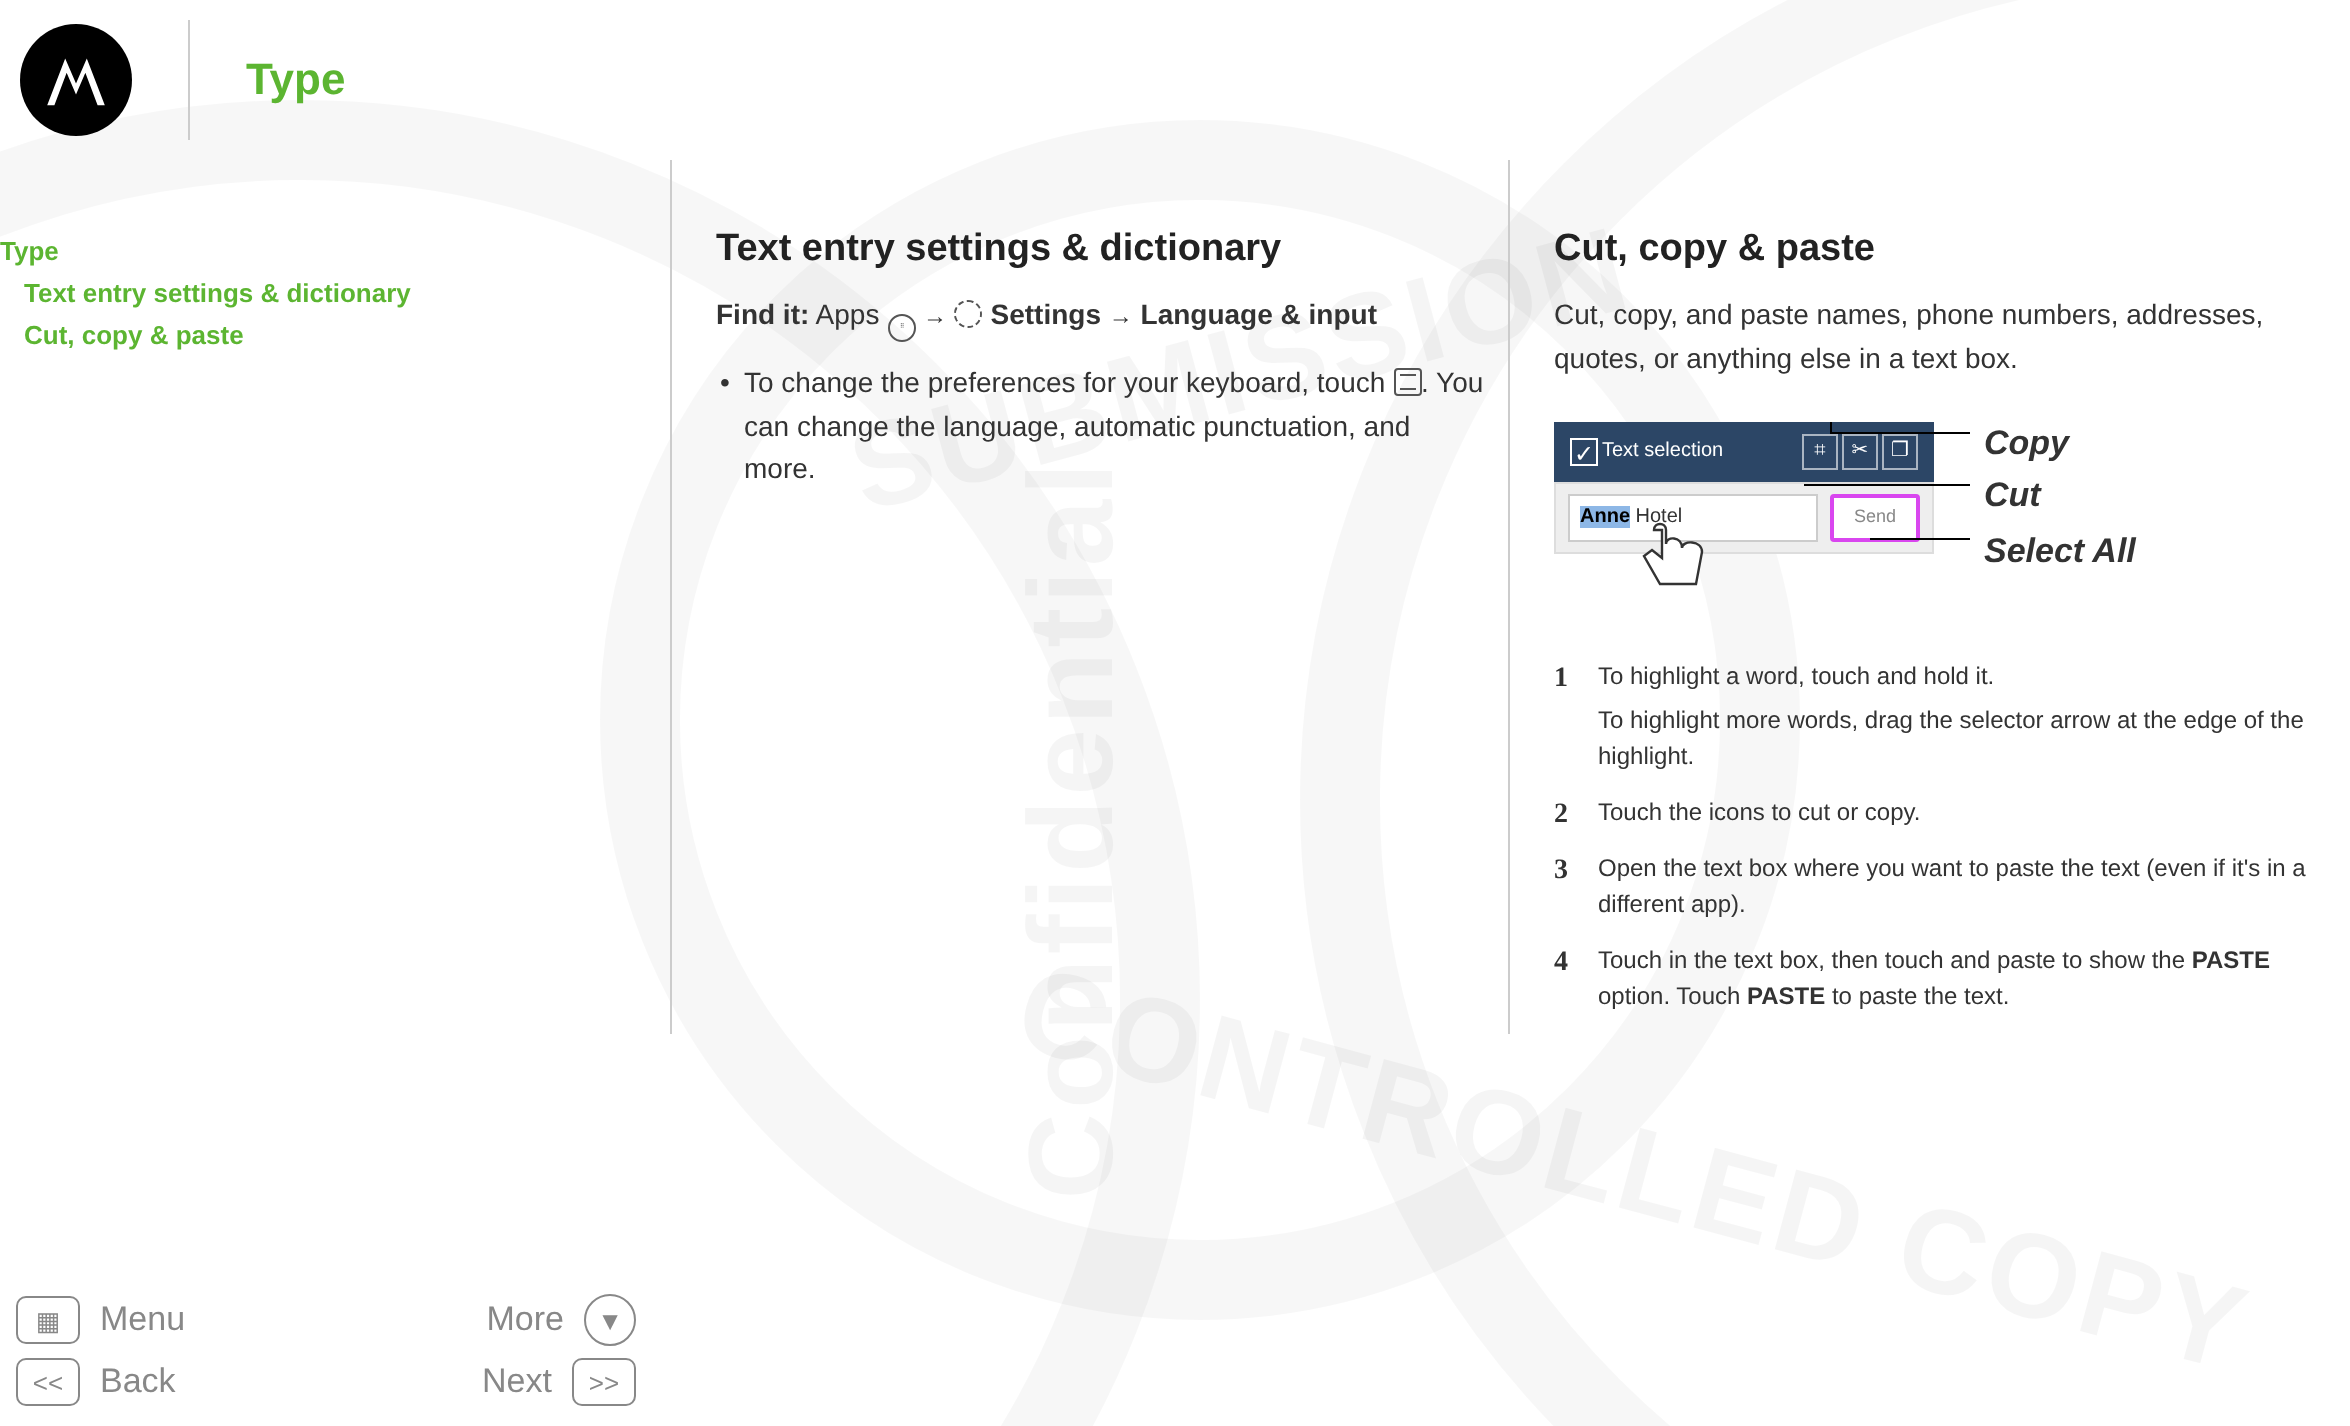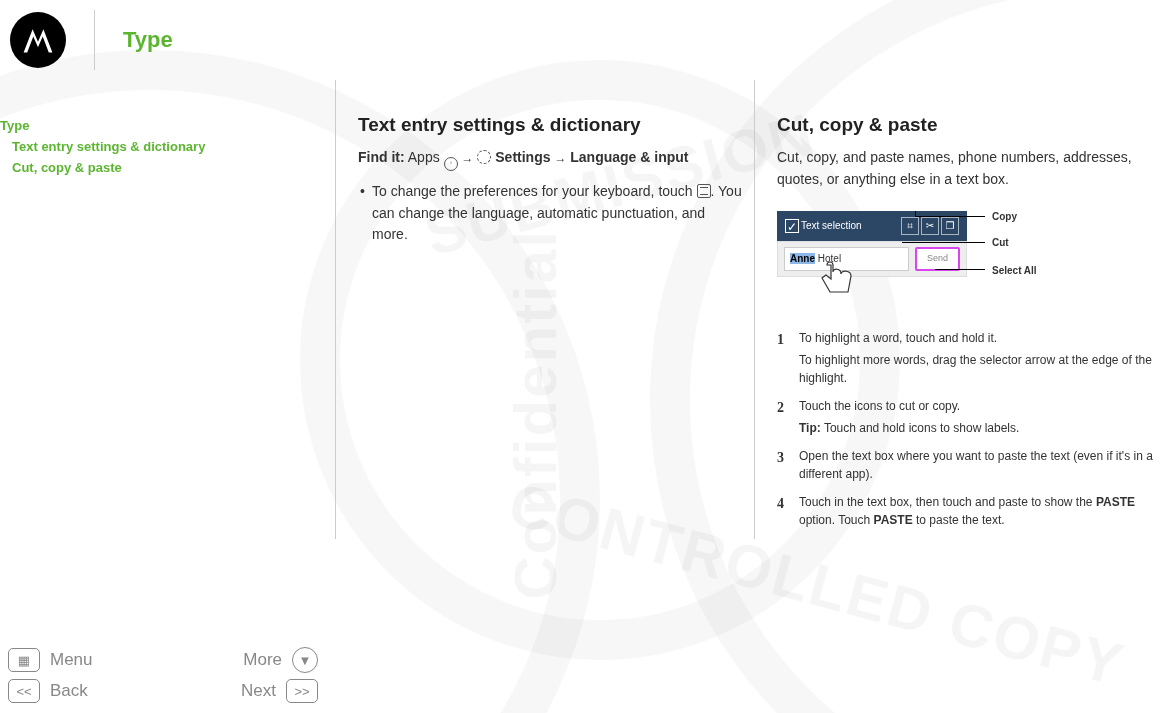--- a/index.html
+++ b/index.html
@@ -47,21 +47,21 @@
   .phonebar{position:absolute;left:0;top:10px;width:190px;background:#2c4666;color:#fff;font-size:10px;padding:6px 8px;display:flex;align-items:center;gap:2px;}
   .phonebar .chk{width:14px;height:14px;border:1px solid #fff;position:relative;}
   .phonebar .chk::after{content:"✓";position:absolute;left:1px;top:-2px;font-size:12px;}
   .phonebar .iconbox{width:18px;height:18px;border:1px solid rgba(255,255,255,0.6);display:inline-flex;align-items:center;justify-content:center;font-size:10px;}
   .phonebar .grow{flex:1;}
   .inputrow{position:absolute;left:0;top:40px;width:190px;background:#eee;display:flex;align-items:center;padding:5px 6px;border:1px solid #ddd;}
   .inputrow .field{flex:1;background:#fff;border:1px solid #ccc;padding:3px 5px;font-size:10px;position:relative;}
   .inputrow .field .sel{background:#8db7e6;color:#000;font-weight:bold;}
   .inputrow .sendbtn{margin-left:6px;background:#fff;border:2px solid #d946ef;color:#888;font-size:9px;padding:3px 10px;border-radius:2px;}
   .hand{position:absolute;left:40px;top:56px;}
-  .callout{position:absolute;font-size:10px;font-weight:bold;}
+  .callout{position:absolute;font-size:17px;font-weight:bold;font-style:italic;}
   .callout .lead{position:absolute;height:1px;background:#000;}
   .callout.copy{left:215px;top:8px;}
   .callout.cut{left:215px;top:34px;}
   .callout.selall{left:215px;top:62px;}
   .lead.l1{width:70px;left:-77px;top:7px;}
   .lead.l1::before{content:"";position:absolute;left:0;top:-5px;width:1px;height:6px;background:#000;}
   .lead.l2{width:83px;left:-90px;top:7px;}
   .lead.l2::before{content:"";position:absolute;left:0;top:0;width:1px;height:-1px;}
   .lead.l3{width:50px;left:-57px;top:6px;}
 
@@ -156,21 +156,20 @@
       <div class="callout selall"><span class="lead l3"></span><span>Select All</span></div>
     </div>
 
     <ol class="steps">
       <li>
         <span>To highlight a word, touch and hold it.</span>
         <div class="sub">To highlight more words, drag the selector arrow at the edge of the highlight.</div>
       </li>
       <li>
         <span>Touch the icons to cut or copy.</span>
-        <div class="sub"><strong>Tip:</strong><span> Touch and hold icons to show labels.</span></div>
       </li>
       <li>Open the text box where you want to paste the text (even if it's in a different app).</li>
       <li>
         <span>Touch in the text box, then touch and paste to show the </span><strong>PASTE</strong><span> option. Touch </span><strong>PASTE</strong><span> to paste the text.</span>
       </li>
     </ol>
   </section>
 </div>
 
 <nav class="footer">

